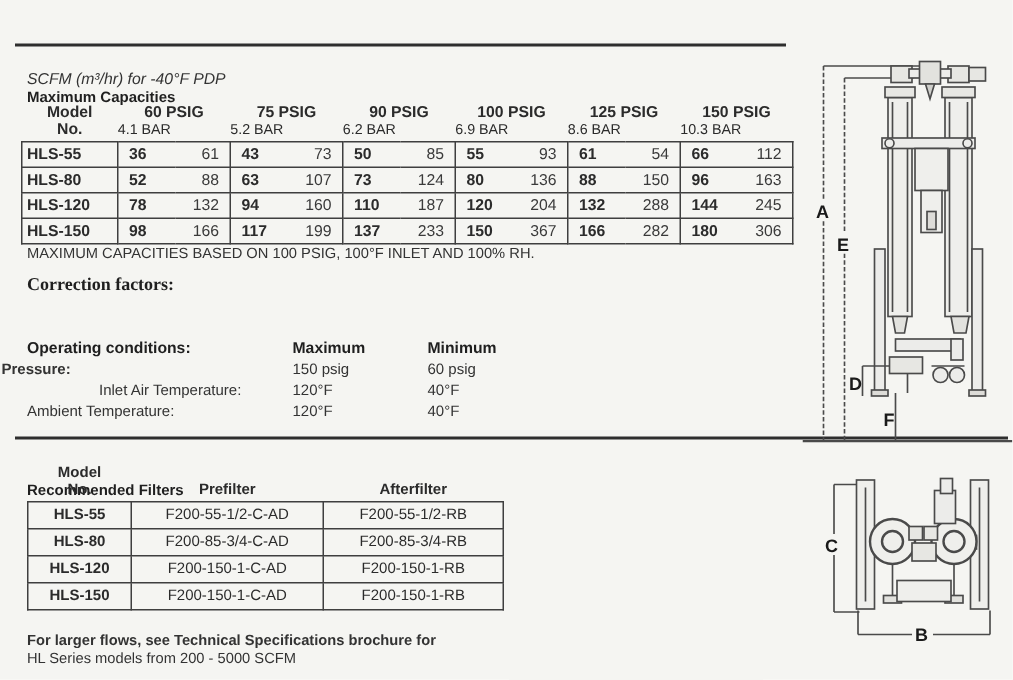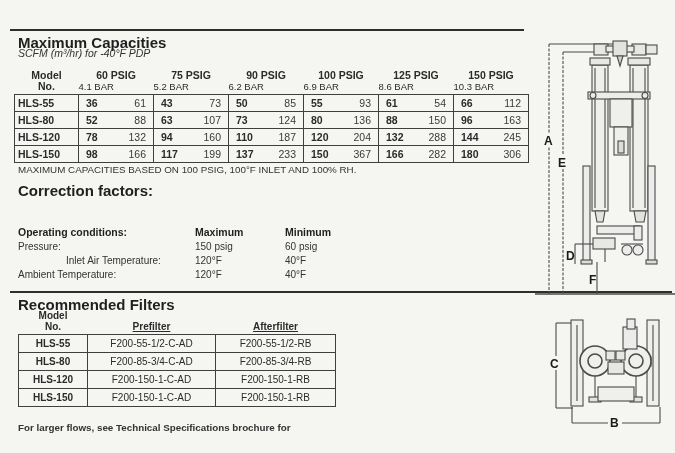--- a/index.html
+++ b/index.html
@@ -11,21 +11,21 @@
     position:relative;
     width:675px;height:453px;
     background:#f5f5f2;
     color:#2b2b2b;
     overflow:hidden;
   }
   .abs{position:absolute;}
   .rule{background:#2e2e2e;}
   .b{font-weight:bold;}
   .i{font-style:italic;}
-  .sec-title{font-size:15px;font-weight:bold;color:#1f1f1f;}
+  .sec-title{font-size:10px;font-weight:bold;color:#1f1f1f;margin-top:26px;}
   .small{font-size:9.8px;color:#333;}
   
   .cap-table{
     position:absolute;left:14px;top:70px;
     border-collapse:collapse;table-layout:fixed;
     color:#2b2b2b;
   }
   .cap-table th{padding:0 0 2px 0;vertical-align:bottom;line-height:11px;}
   .psig{font-weight:bold;font-size:10.5px;text-align:center;}
   .bar{font-weight:normal;font-size:9.5px;text-align:left;}
@@ -38,21 +38,21 @@
   .cap-table td.v2{font-weight:normal;text-align:right;padding-right:7px;border-left:none;color:#3a3a3a;}
   
   .op{font-size:10px;color:#333;}
   .oph{font-size:10.5px;font-weight:bold;color:#1f1f1f;}
   
   .flt-table{
     position:absolute;left:18px;top:310px;
     border-collapse:collapse;table-layout:fixed;color:#2b2b2b;
   }
   .flt-table th{padding:0 0 2px 0;vertical-align:bottom;font-size:10px;line-height:11px;text-align:center;}
-  .flt-table .u{text-decoration:underline;}
+  .flt-table .u{}
   .flt-table tbody td{
     border:1.5px solid #3f3f3f;font-size:10px;height:17px;text-align:center;padding:0 2px;
   }
   .flt-table td.fmodel{font-weight:bold;}
   
   svg.dwg{position:absolute;}
   svg text{font-family:"Liberation Sans",sans-serif;font-weight:bold;fill:#1a1a1a;}
 </style>
 </head>
 <body>
@@ -171,27 +171,27 @@
         <td class="v1">166</td>
           <td class="v2">282</td>
         <td class="v1">180</td>
           <td class="v2">306</td>
       </tr>
     </tbody>
   </table>
 
   <div class="abs small" style="left:18px;top:164px;">MAXIMUM CAPACITIES BASED ON 100 PSIG, 100°F INLET AND 100% RH.</div>
 
-  <div class="abs b" style="left:18px;top:182px;font-size:15px;color:#1f1f1f;">Correction factors:</div>
+  <div class="abs b" style="left:18px;top:182px;font-size:12px;color:#1f1f1f;font-family:Liberation Serif, serif;">Correction factors:</div>
 
   <div class="abs oph" style="left:18px;top:226px;">Operating conditions:</div>
   <div class="abs oph" style="left:195px;top:226px;">Maximum</div>
   <div class="abs oph" style="left:285px;top:226px;">Minimum</div>
 
-  <div class="abs op" style="left:18px;top:241px;">Pressure:</div>
+  <div class="abs op" style="left:1px;top:241px;font-weight:bold;">Pressure:</div>
   <div class="abs op" style="left:195px;top:241px;">150 psig</div>
   <div class="abs op" style="left:285px;top:241px;">60 psig</div>
 
   <div class="abs op" style="left:18px;top:255px;margin-left:48px;">Inlet Air Temperature:</div>
   <div class="abs op" style="left:195px;top:255px;">120°F</div>
   <div class="abs op" style="left:285px;top:255px;">40°F</div>
 
   <div class="abs op" style="left:18px;top:269px;">Ambient Temperature:</div>
   <div class="abs op" style="left:195px;top:269px;">120°F</div>
   <div class="abs op" style="left:285px;top:269px;">40°F</div>
@@ -234,20 +234,21 @@
       </tr>
       <tr>
         <td class="fmodel">HLS-150</td>
         <td>F200-150-1-C-AD</td>
         <td>F200-150-1-RB</td>
       </tr>
     </tbody>
   </table>
 
   <div class="abs small" style="left:18px;top:422px;font-weight:bold;">For larger flows, see Technical Specifications brochure for</div>
+  <div class="abs small" style="left:18px;top:434px;">HL Series models from 200 - 5000 SCFM</div>
 
   <svg class="dwg" style="left:535px;top:10px;" width="140" height="296" viewBox="0 0 140 296">
     <g stroke="#4a4a4a" fill="none" stroke-width="1.1">
 
       <line x1="14" y1="34" x2="80" y2="34"></line>
       <line x1="28" y1="42" x2="74" y2="42"></line>
 
       <g>
           <line x1="14" y1="34" x2="14" y2="284" stroke-dasharray="3 1.5"></line>
         </g>

